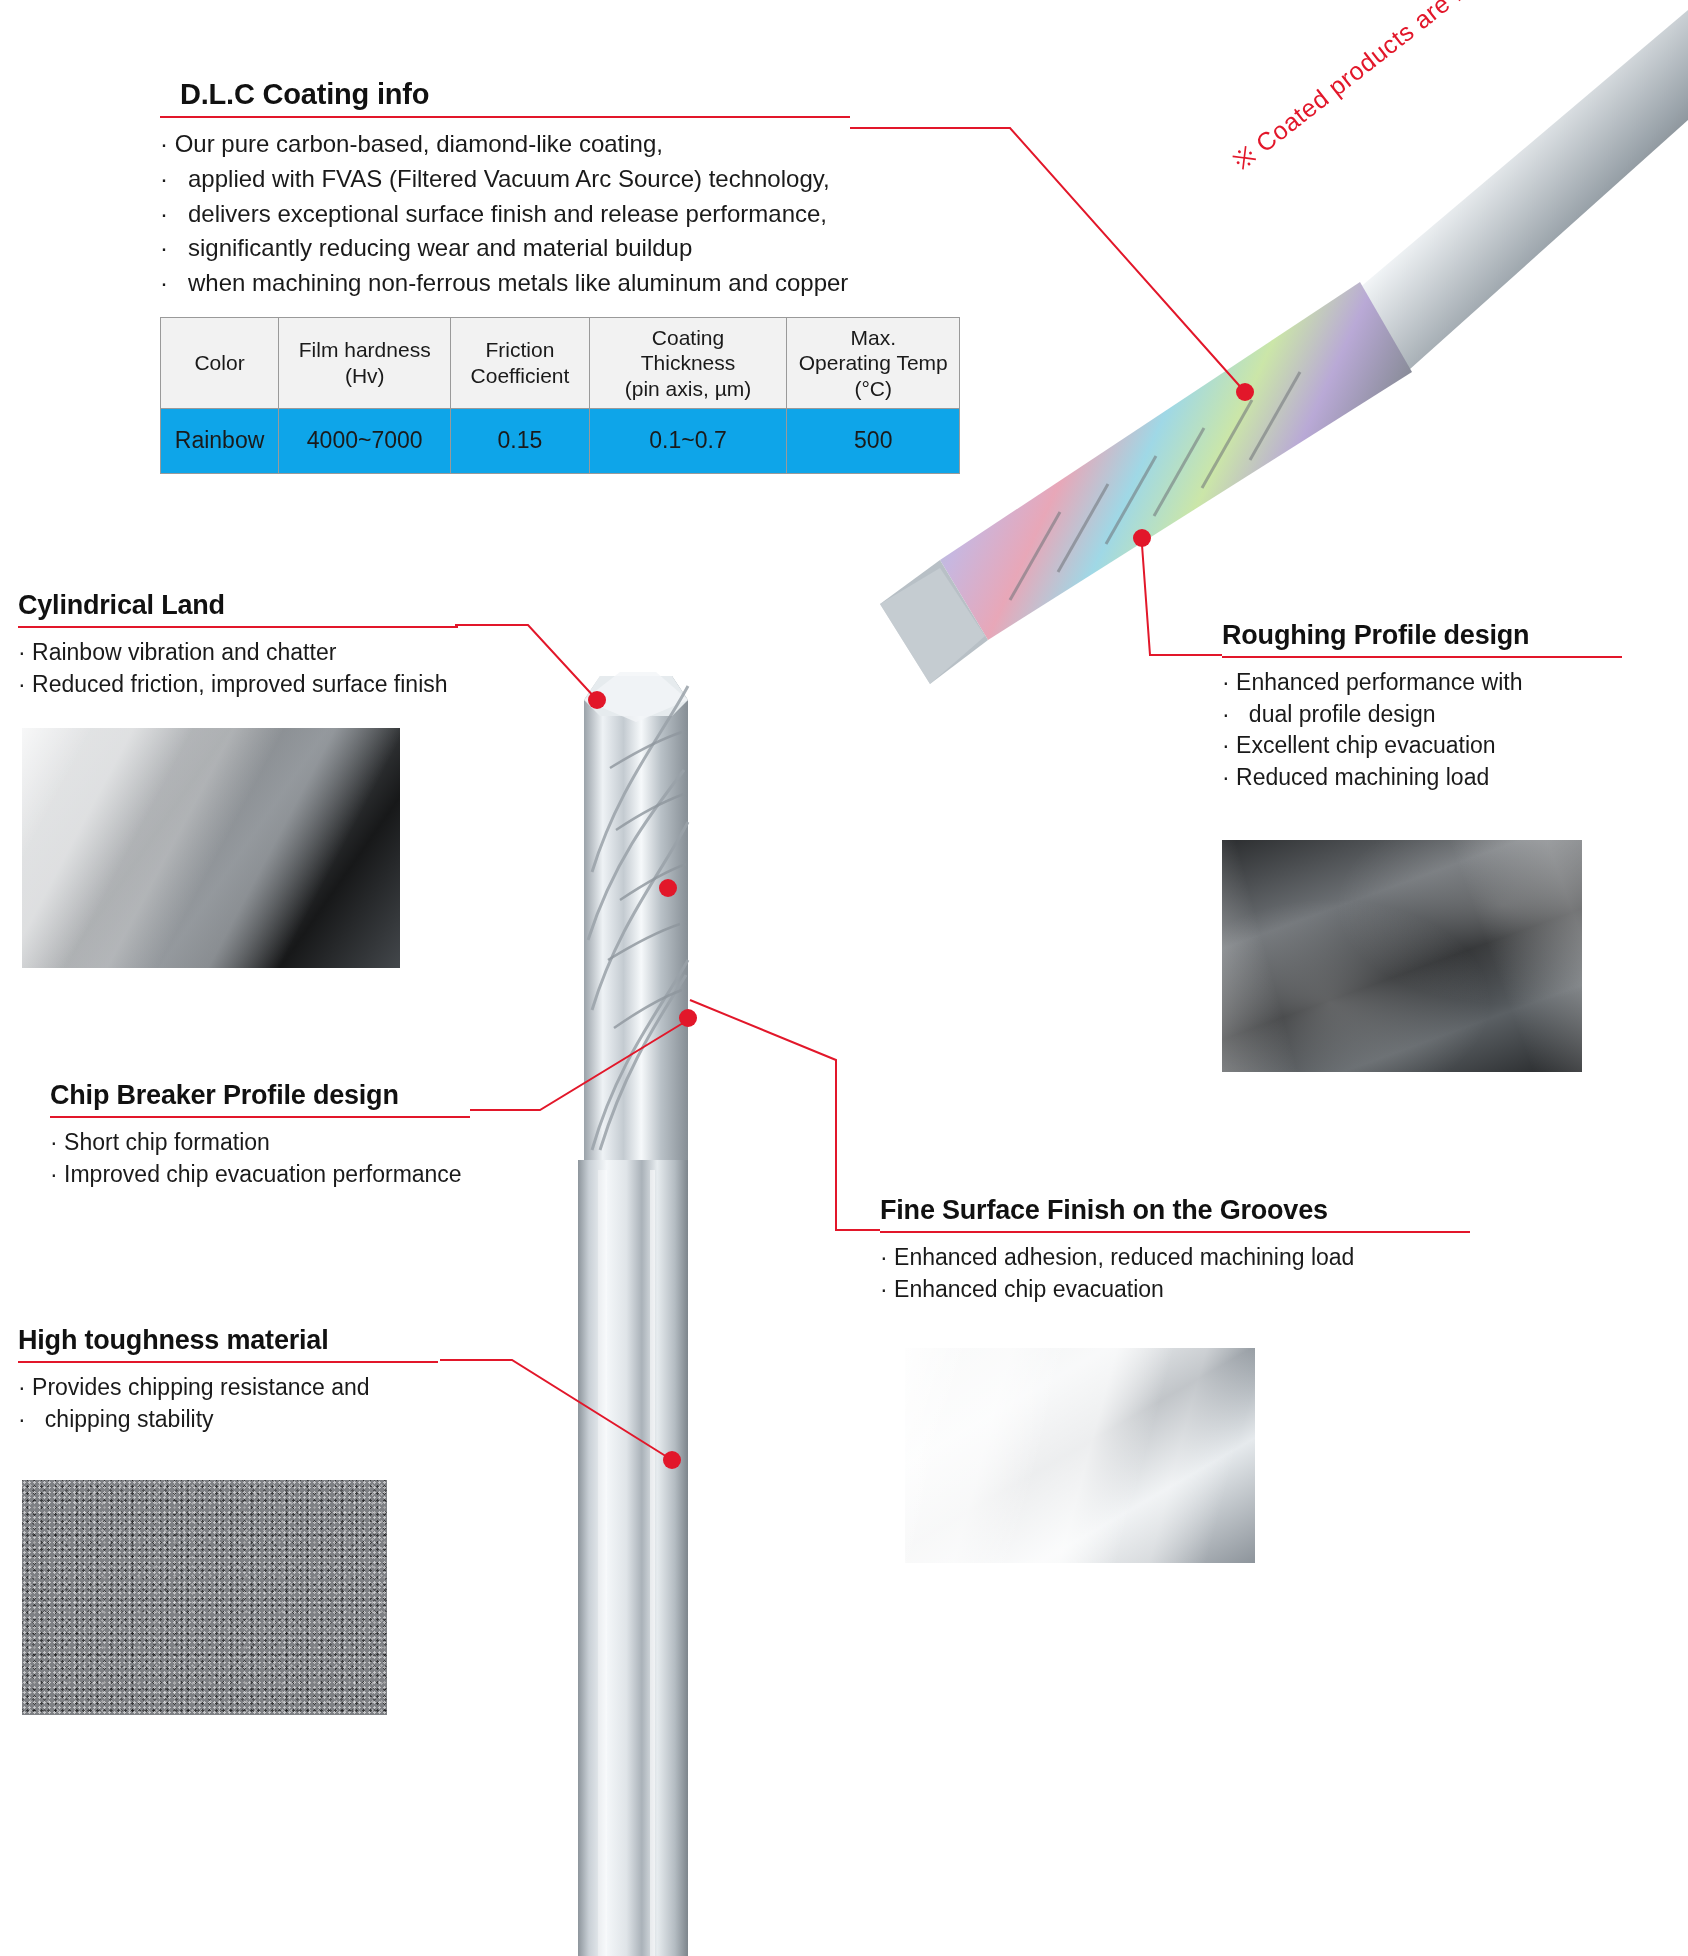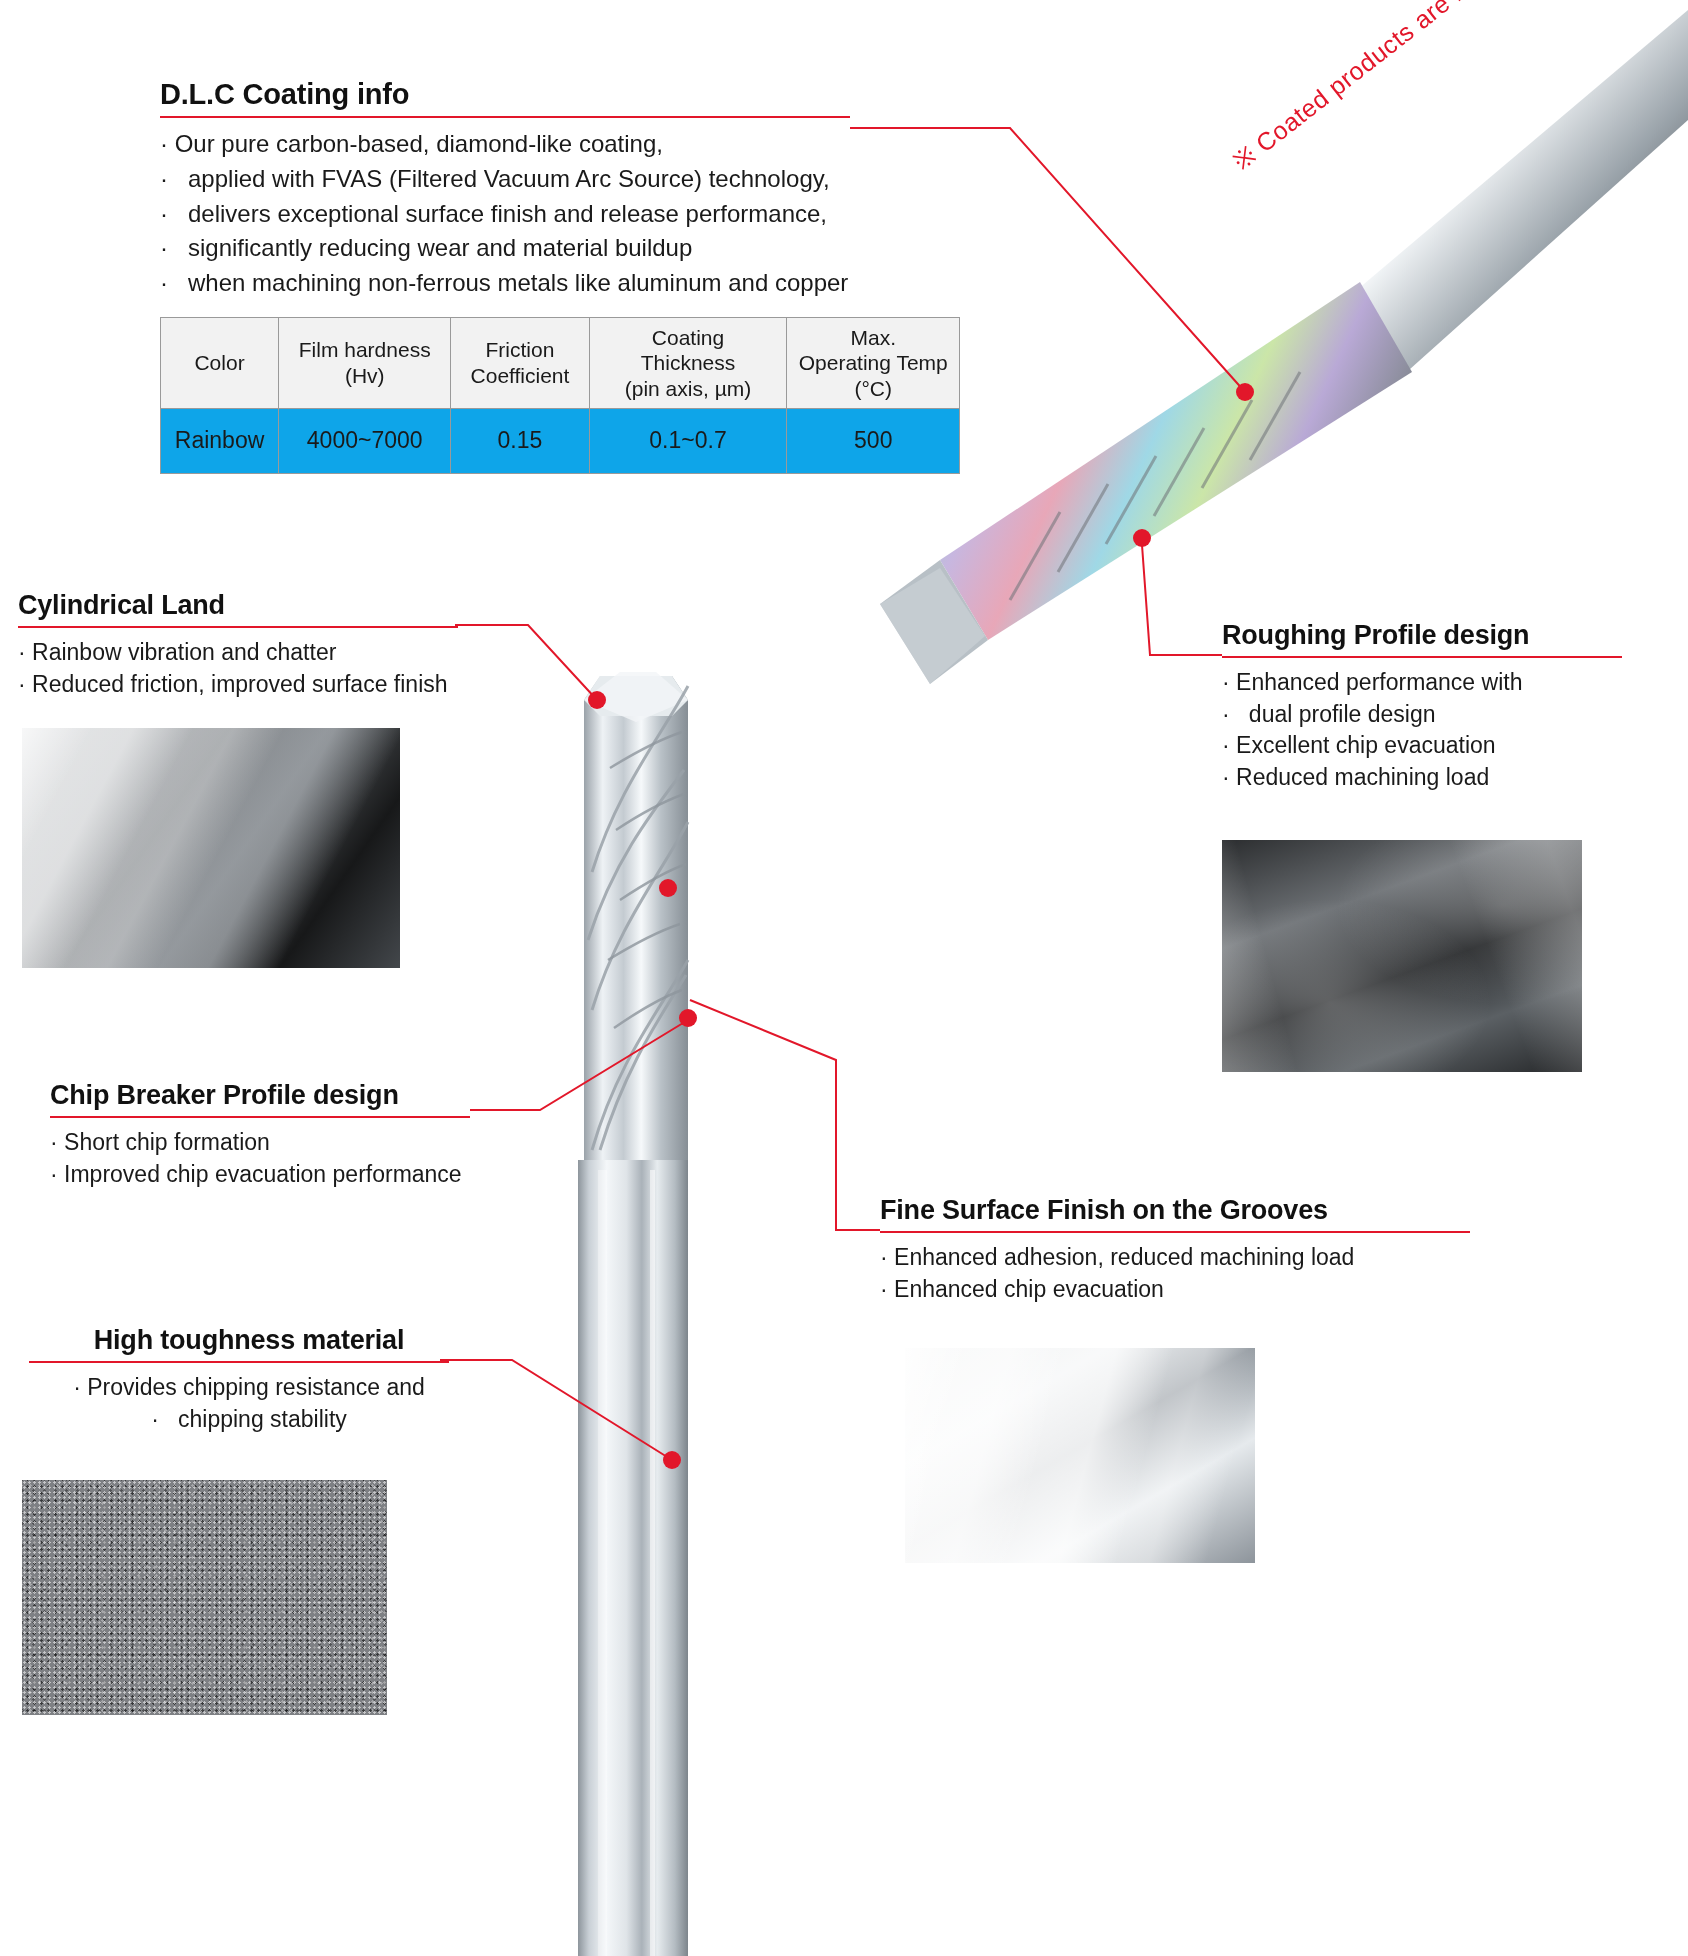--- a/index.html
+++ b/index.html
@@ -47,21 +47,21 @@
   .callout-list li::before {
     content: "· ";
   }
 
   
   #dlc {
     left: 160px;
     top: 78px;
     width: 800px;
   }
-  #dlc .callout-title { font-size: 29px; }
+  #dlc .callout-title { font-size: 29px; margin-left: 20px; }
   #dlc .callout-rule { width: 690px; }
   #dlc .callout-list li { font-size: 24px; line-height: 1.45; }
 
   table.dlc-table {
     border-collapse: collapse;
     margin-top: 16px;
     table-layout: fixed;
   }
   table.dlc-table th,
   table.dlc-table td {
@@ -87,21 +87,21 @@
   .col-hard  { width: 185px; }
   .col-fric  { width: 143px; }
   .col-thick { width: 232px; }
   .col-temp  { width: 196px; }
 
   
   #cyl      { left: 18px;  top: 590px;  width: 470px; }
   #cyl .callout-rule { width: 440px; }
   #chip     { left: 50px;  top: 1080px; width: 480px; }
   #chip .callout-rule { width: 420px; }
-  #tough    { left: 29px;  top: 1325px; width: 440px; text-align: center; }
+  #tough    { left: 18px;  top: 1325px; width: 440px; }
   #tough .callout-rule { width: 420px; }
   #rough    { left: 1222px; top: 620px; width: 400px; }
   #rough .callout-rule { width: 400px; }
   #fine     { left: 880px; top: 1195px; width: 590px; }
   #fine .callout-rule { width: 590px; }
 
   
   .photo {
     position: absolute;
     overflow: hidden;

